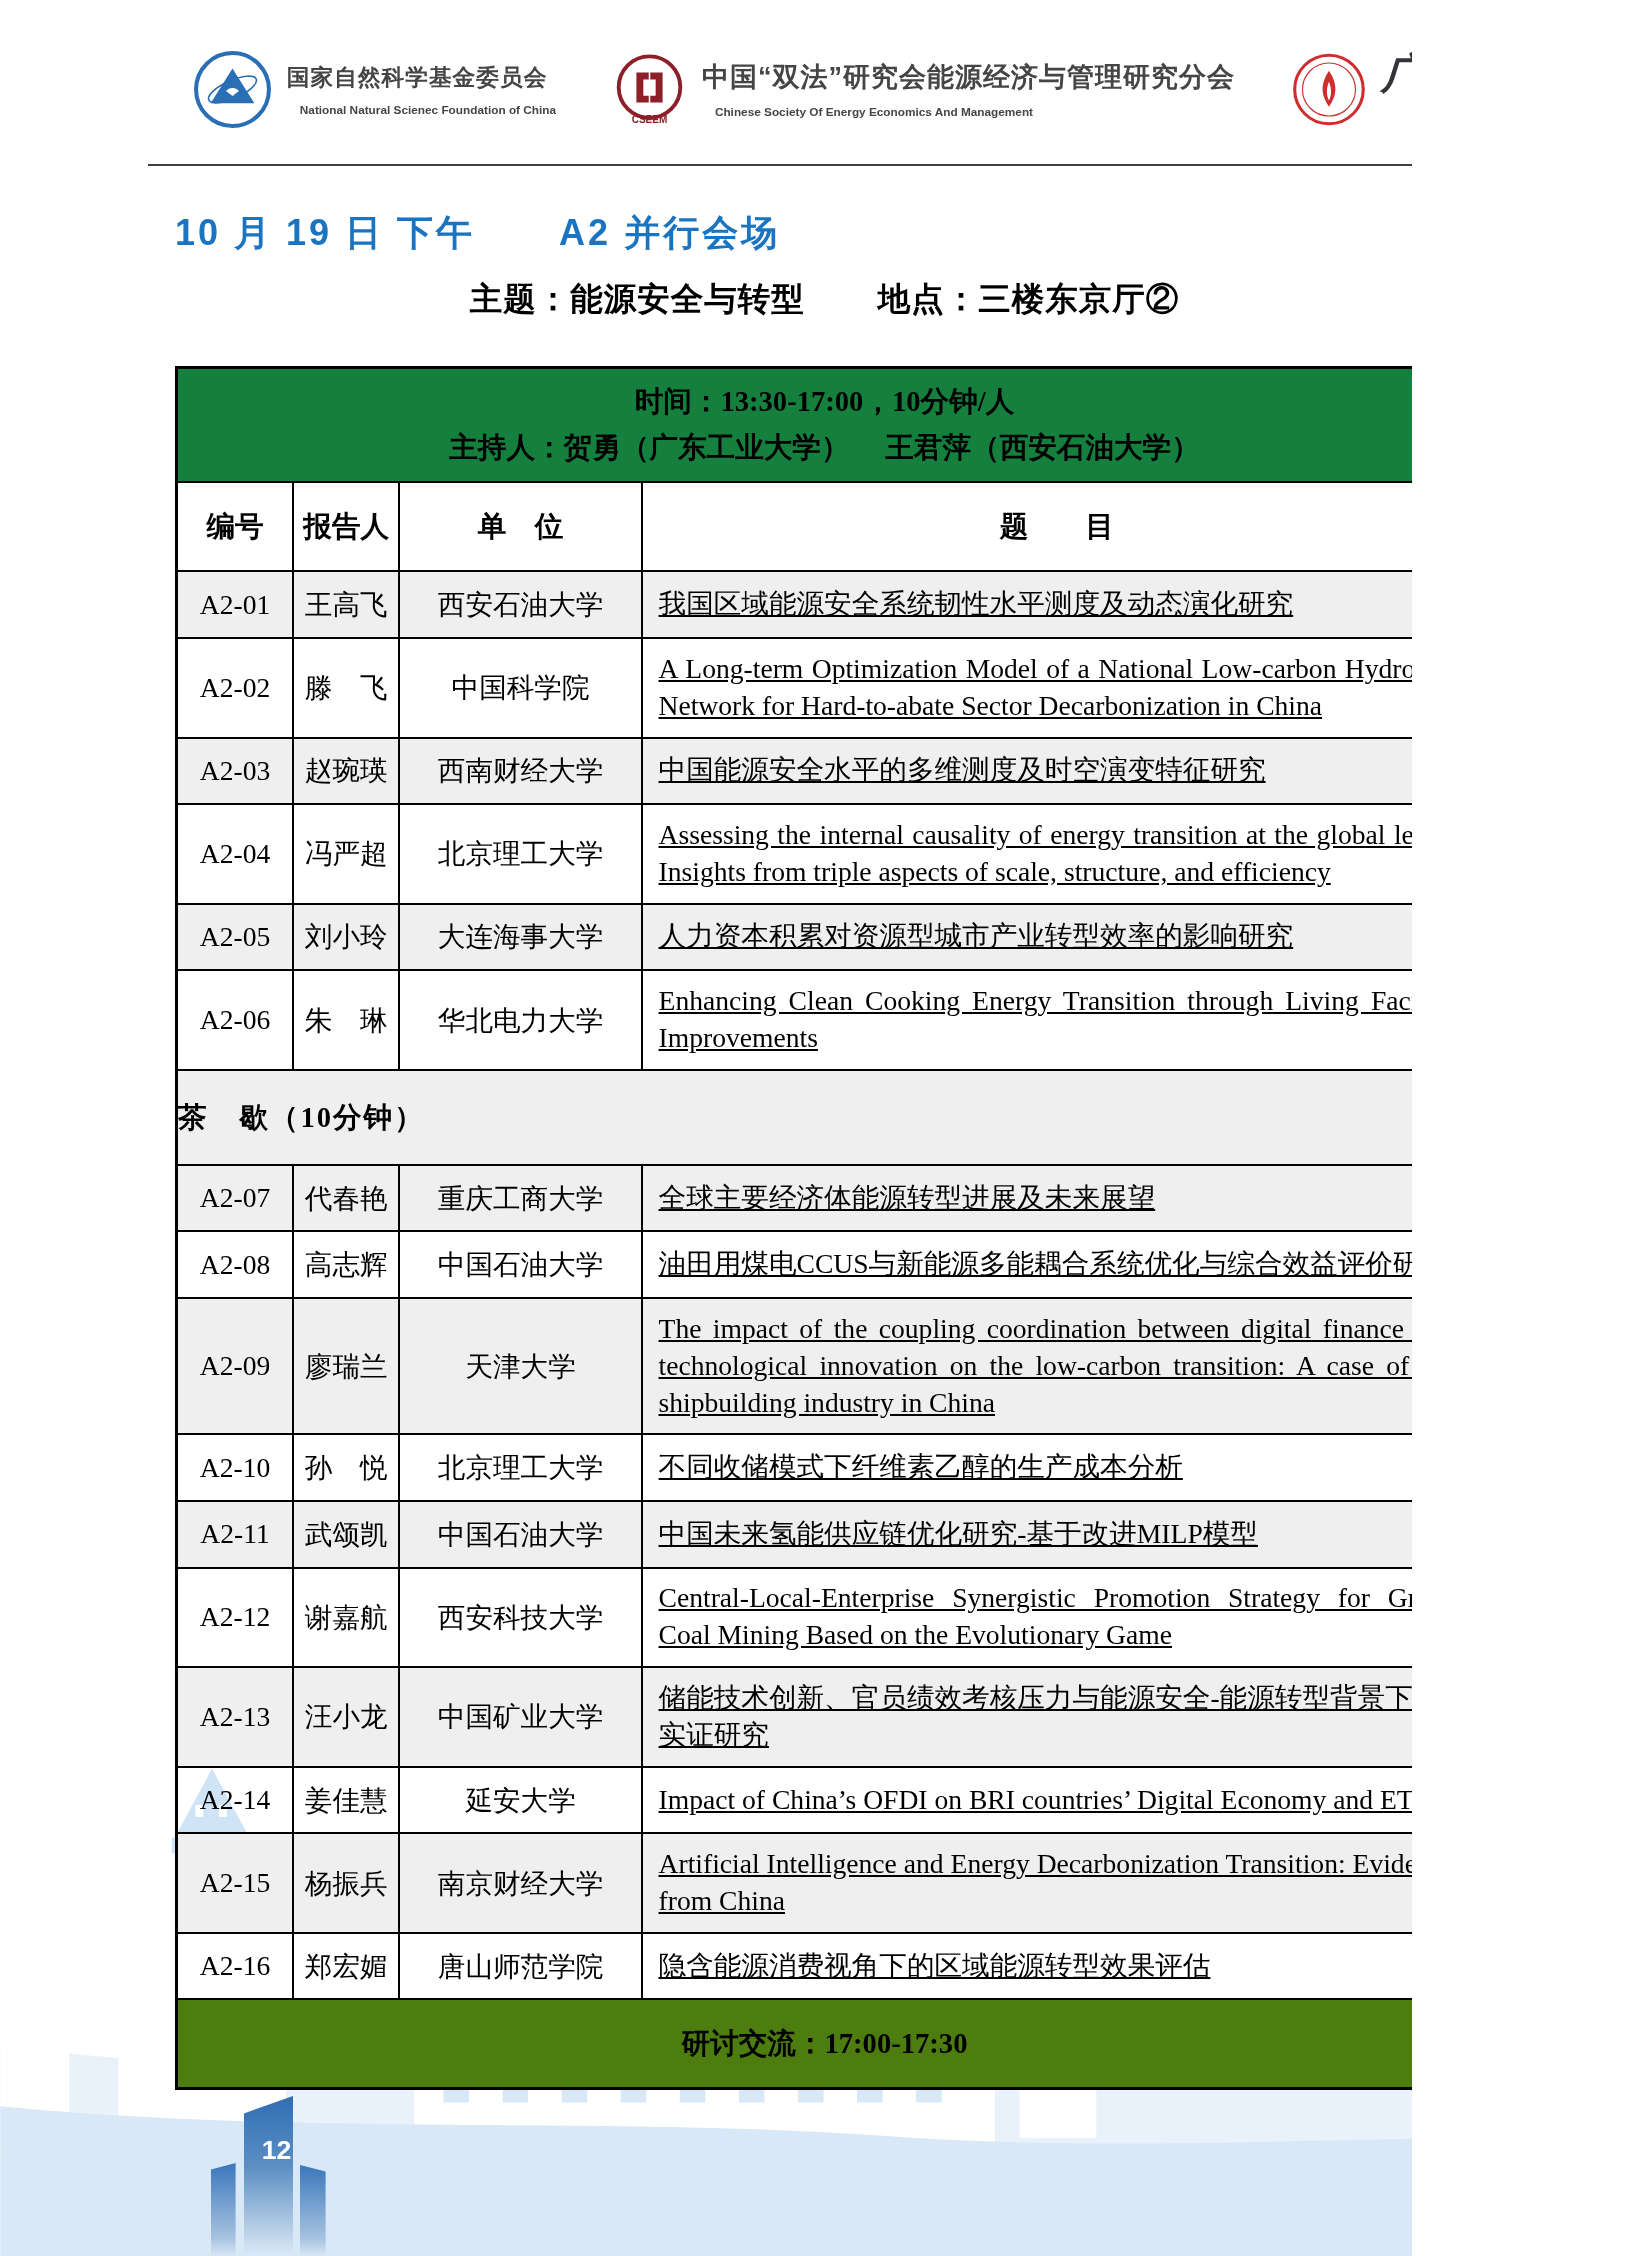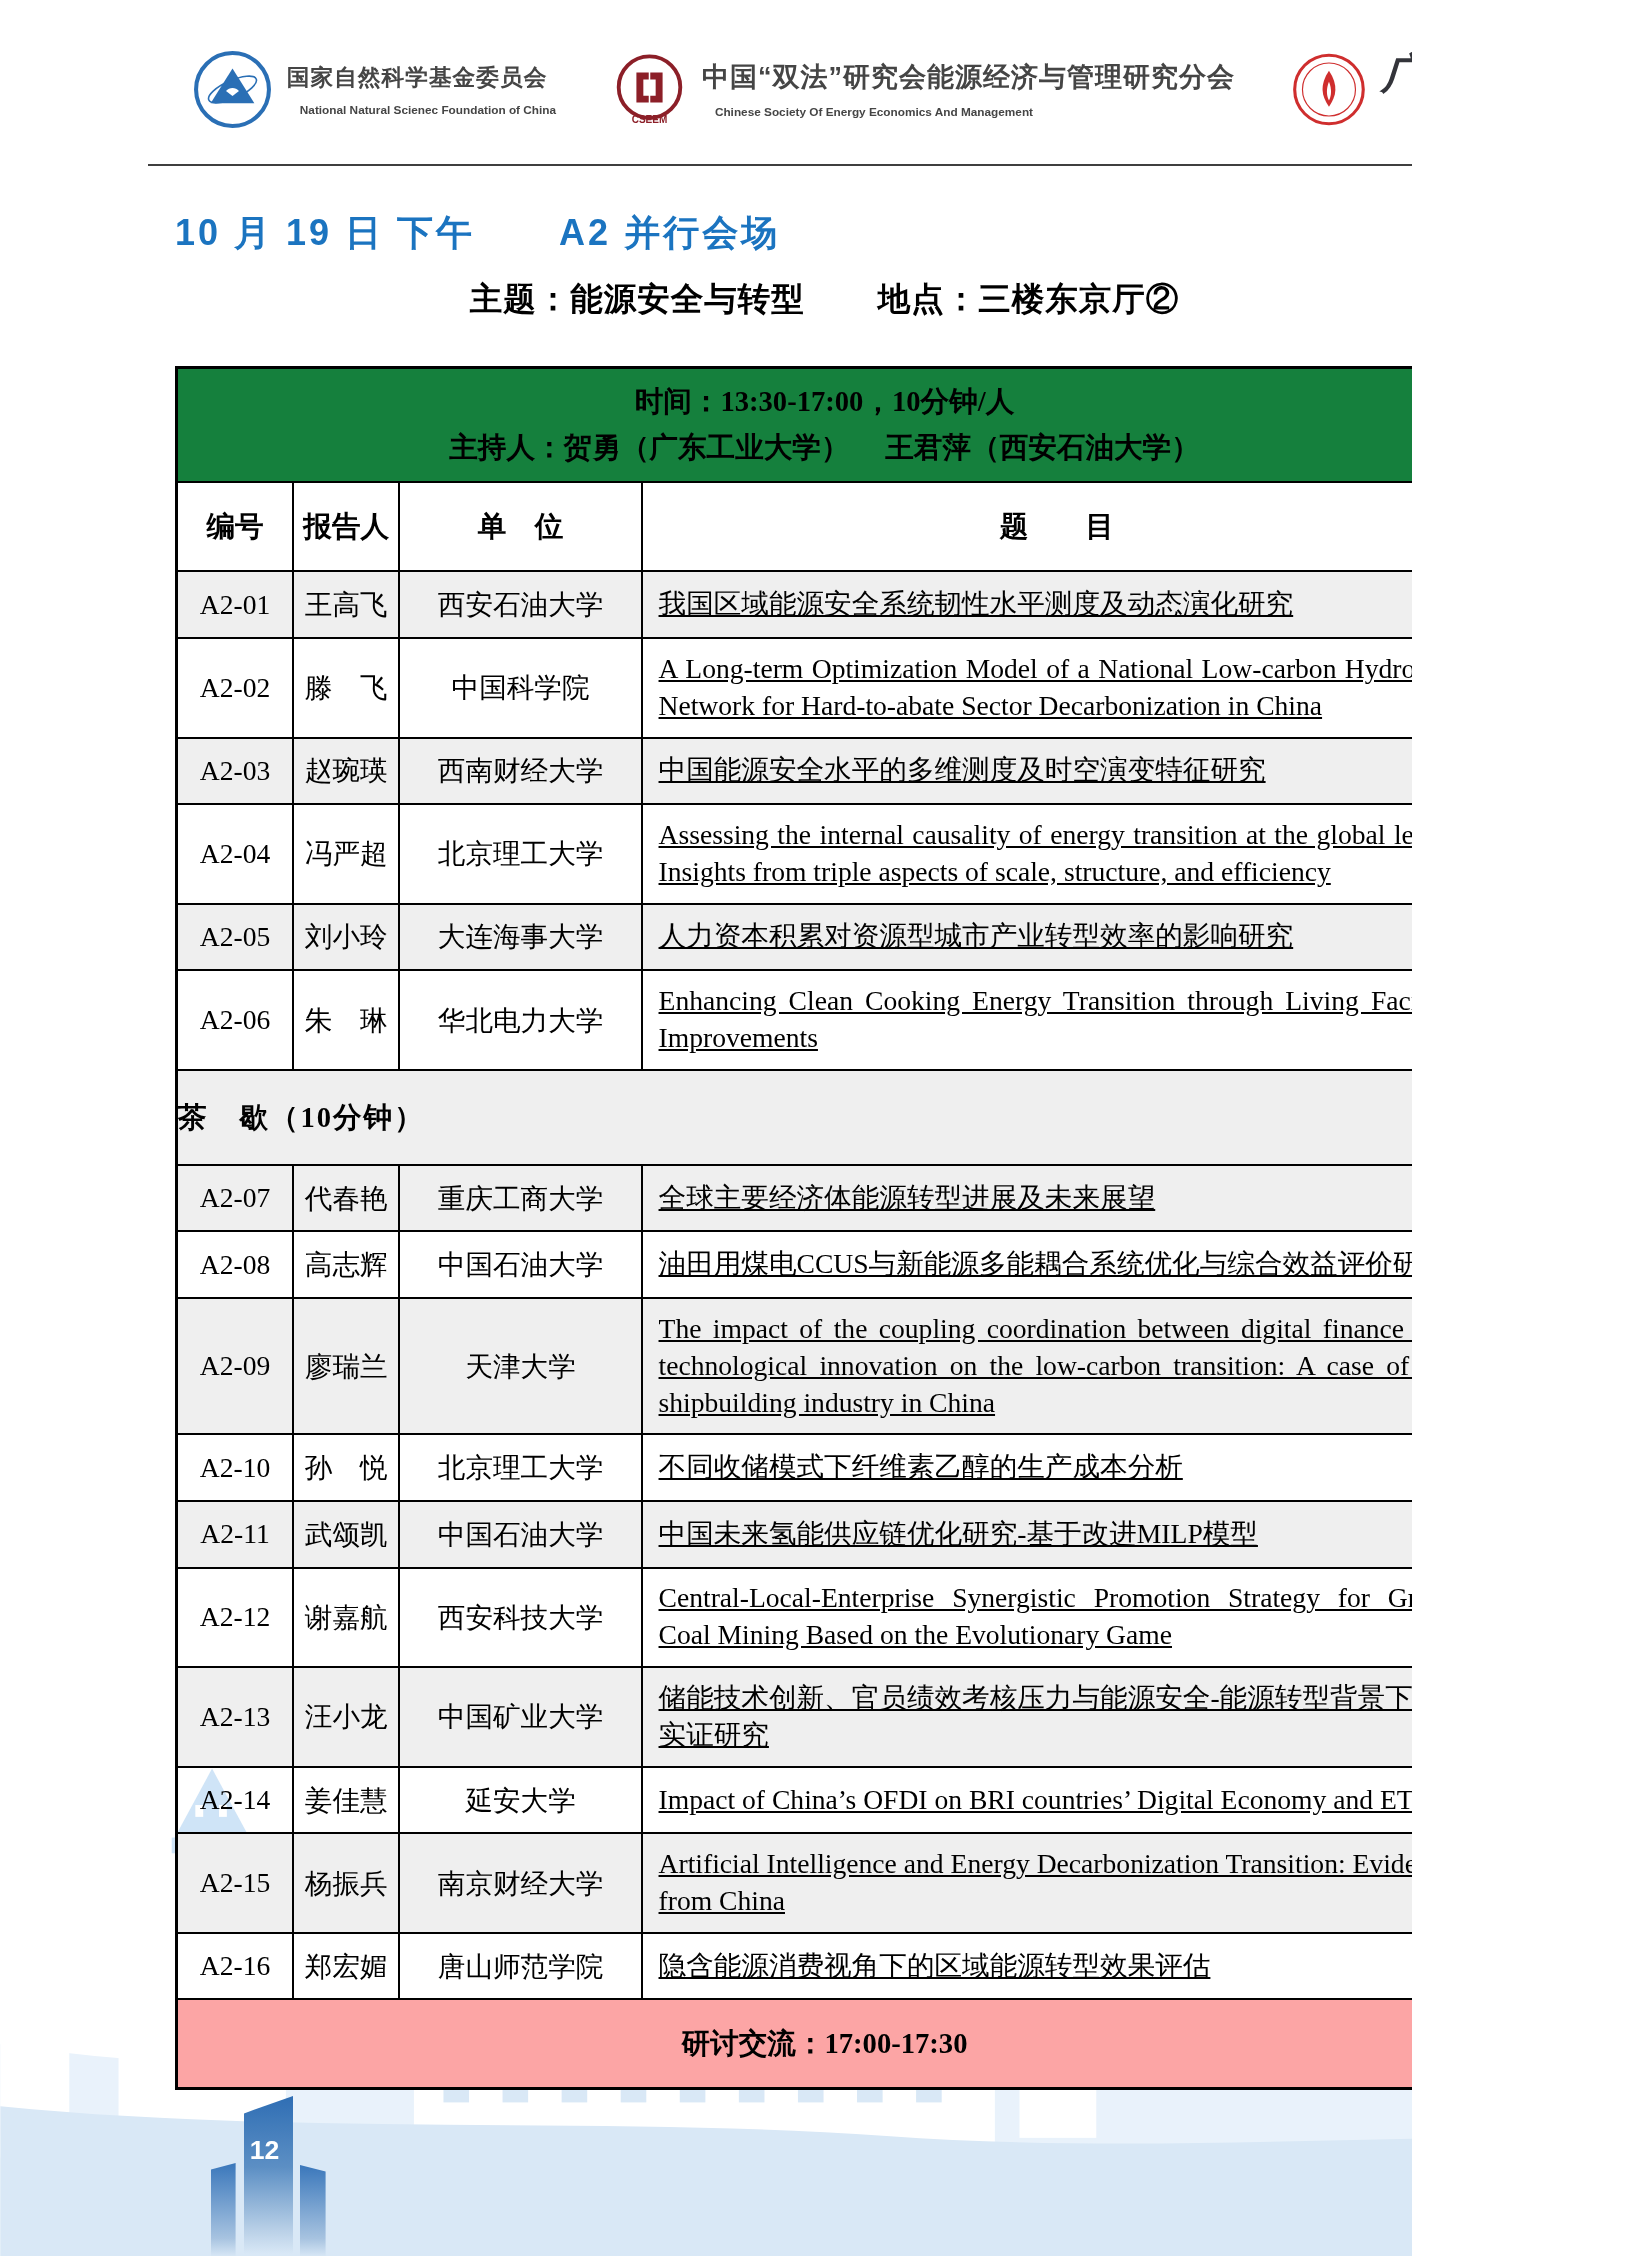--- a/index.html
+++ b/index.html
@@ -32,35 +32,35 @@
   th.colh{font:bold 28.6px "Liberation Sans",sans-serif;padding:24px 0;background:transparent;font-weight:bold;}
   .w-id{width:9%;} .w-sp{width:8.2%;} .w-af{width:18.7%;} .w-ti{width:64.1%;}
   tr.shaded{background:#efefef;}
   td.id,td.speaker,td.affiliation{font:27.6px "Liberation Serif",serif;text-align:center;
        vertical-align:middle;padding:13.8px 3.9px;}
   td.title{font:27.6px "Liberation Serif",serif;text-align:left;vertical-align:middle;
        padding:11.8px 15.8px;line-height:1.34;text-decoration:underline;}
   td.title.en{text-align:justify;text-justify:inter-word;}
   td.break-cell{font:bold 28.6px "Liberation Serif",serif;padding:27px 0;letter-spacing:2px;margin-left:16px;}
   tr.closing-row{background:#fff;}
-  td.closing-cell{font:bold 28.6px "Liberation Serif",serif;text-align:center;padding:23.6px 0;background:#fca5a5;}
+  td.closing-cell{font:bold 28.6px "Liberation Serif",serif;text-align:center;padding:23.6px 0;background:#4d7c0f;}
   
   .deco{position:absolute;left:0;top:1744px;z-index:0;}
   .pagenum{position:absolute;left:209px;top:2096px;width:120px;height:161px;z-index:2;}
   .pagenum .bar{position:absolute;}
   .bar-c{left:35px;top:0;width:49px;height:158px;
          background:linear-gradient(180deg,#2f6eb4 0%,#5c8fc4 45%,#b9d0e7 85%,#d9e8f6 100%);
          clip-path:polygon(0 11%,100% 0,100% 100%,0 100%);}
   .bar-l{left:2px;top:67px;width:24.6px;height:94px;
          background:linear-gradient(180deg,#3a77bb,#a7c3e0 80%,#d9e8f6);
          clip-path:polygon(0 7%,100% 0,100% 100%,0 100%);}
   .bar-r{left:91px;top:69px;width:25.6px;height:92px;
          background:linear-gradient(180deg,#3a77bb,#a7c3e0 80%,#d9e8f6);
          clip-path:polygon(0 0,100% 7%,100% 100%,0 100%);}
-  .pagenum .num{position:absolute;left:31px;top:39px;width:49px;text-align:center;
+  .pagenum .num{position:absolute;left:43px;top:39px;width:49px;text-align:center;
          font:bold 26.6px "Liberation Sans",sans-serif;color:#fff;}
 </style>
 </head>
 <body>
 
 <div class="page">
 
   <svg class="deco" width="1652" height="513" viewBox="0 0 1677 521">
     <polygon points="1512,175 1677,100 1677,521 1512,521" fill="#e6f0fa"></polygon>
     <path d="M0,305 C260,345 540,318 840,340 C1140,362 1420,330 1677,342 L1677,521 L0,521 Z" fill="#e9f2fb"></path>

